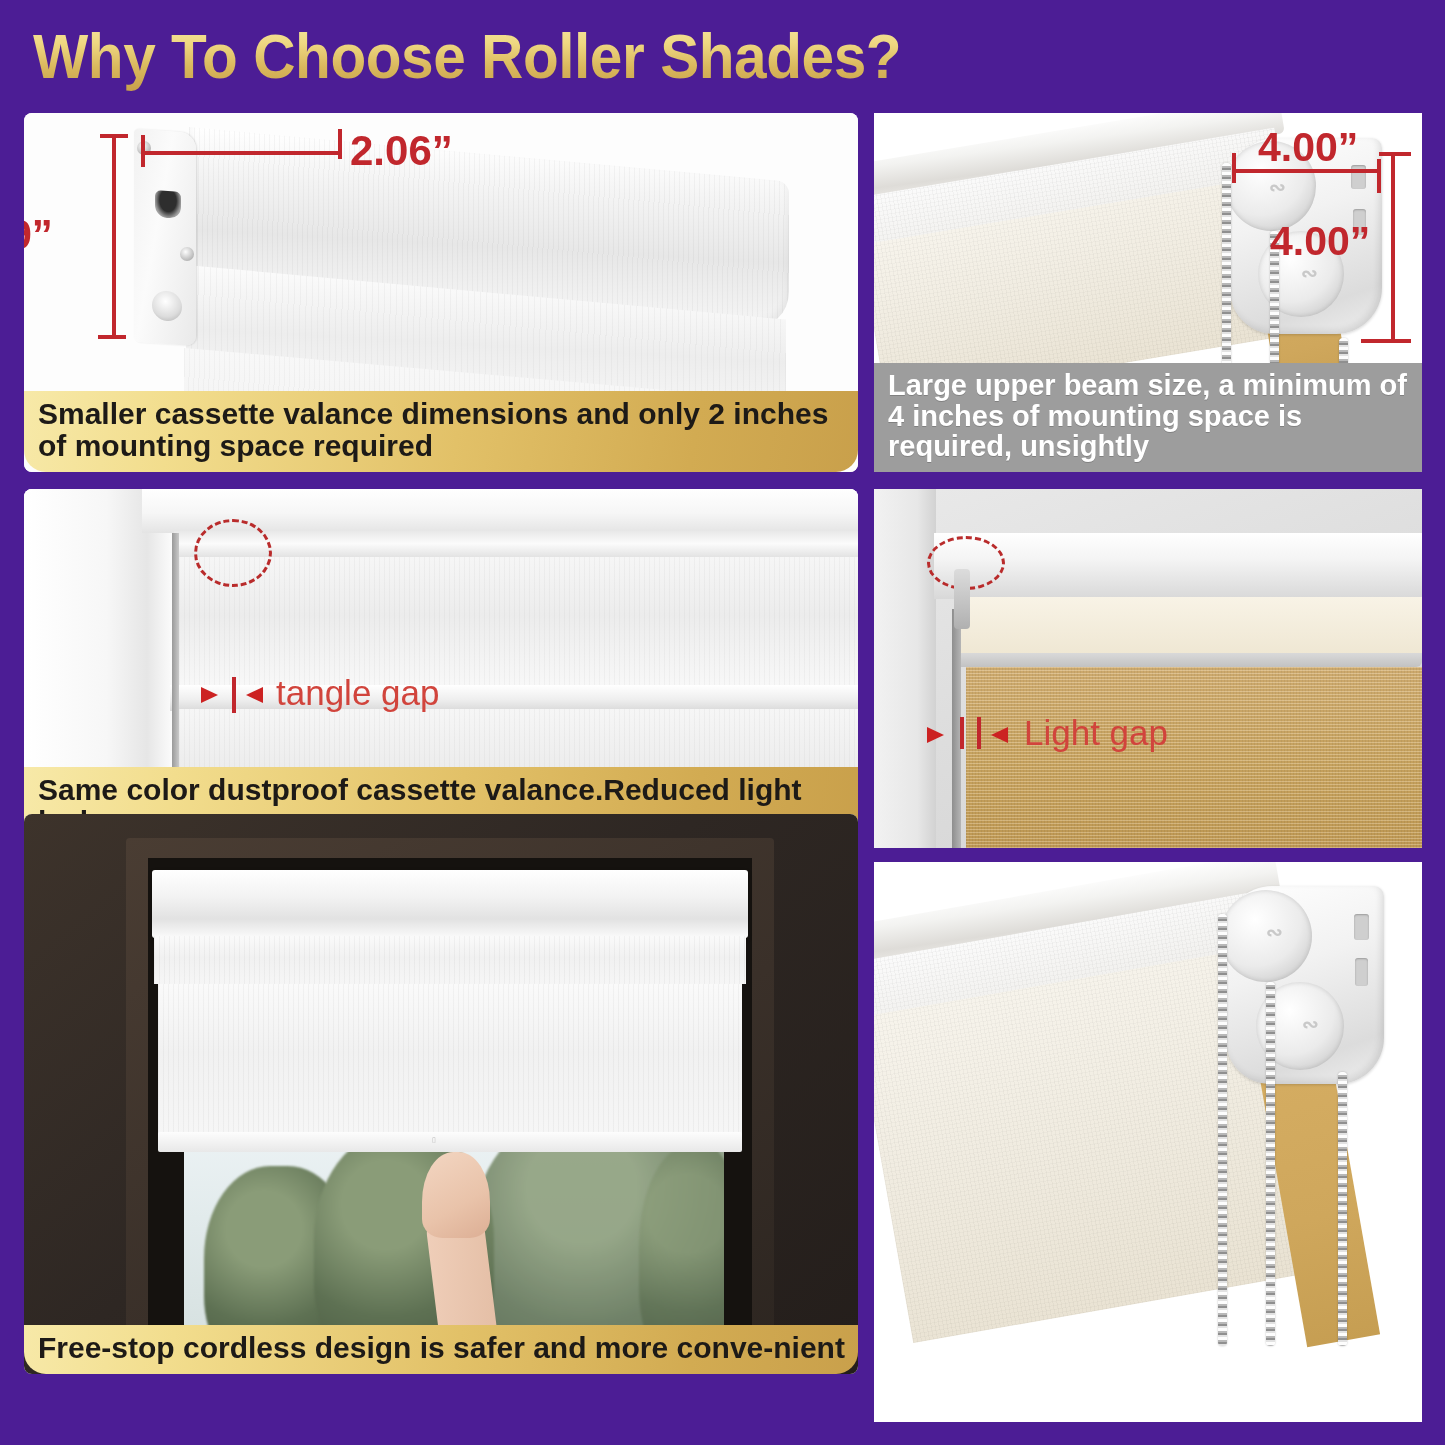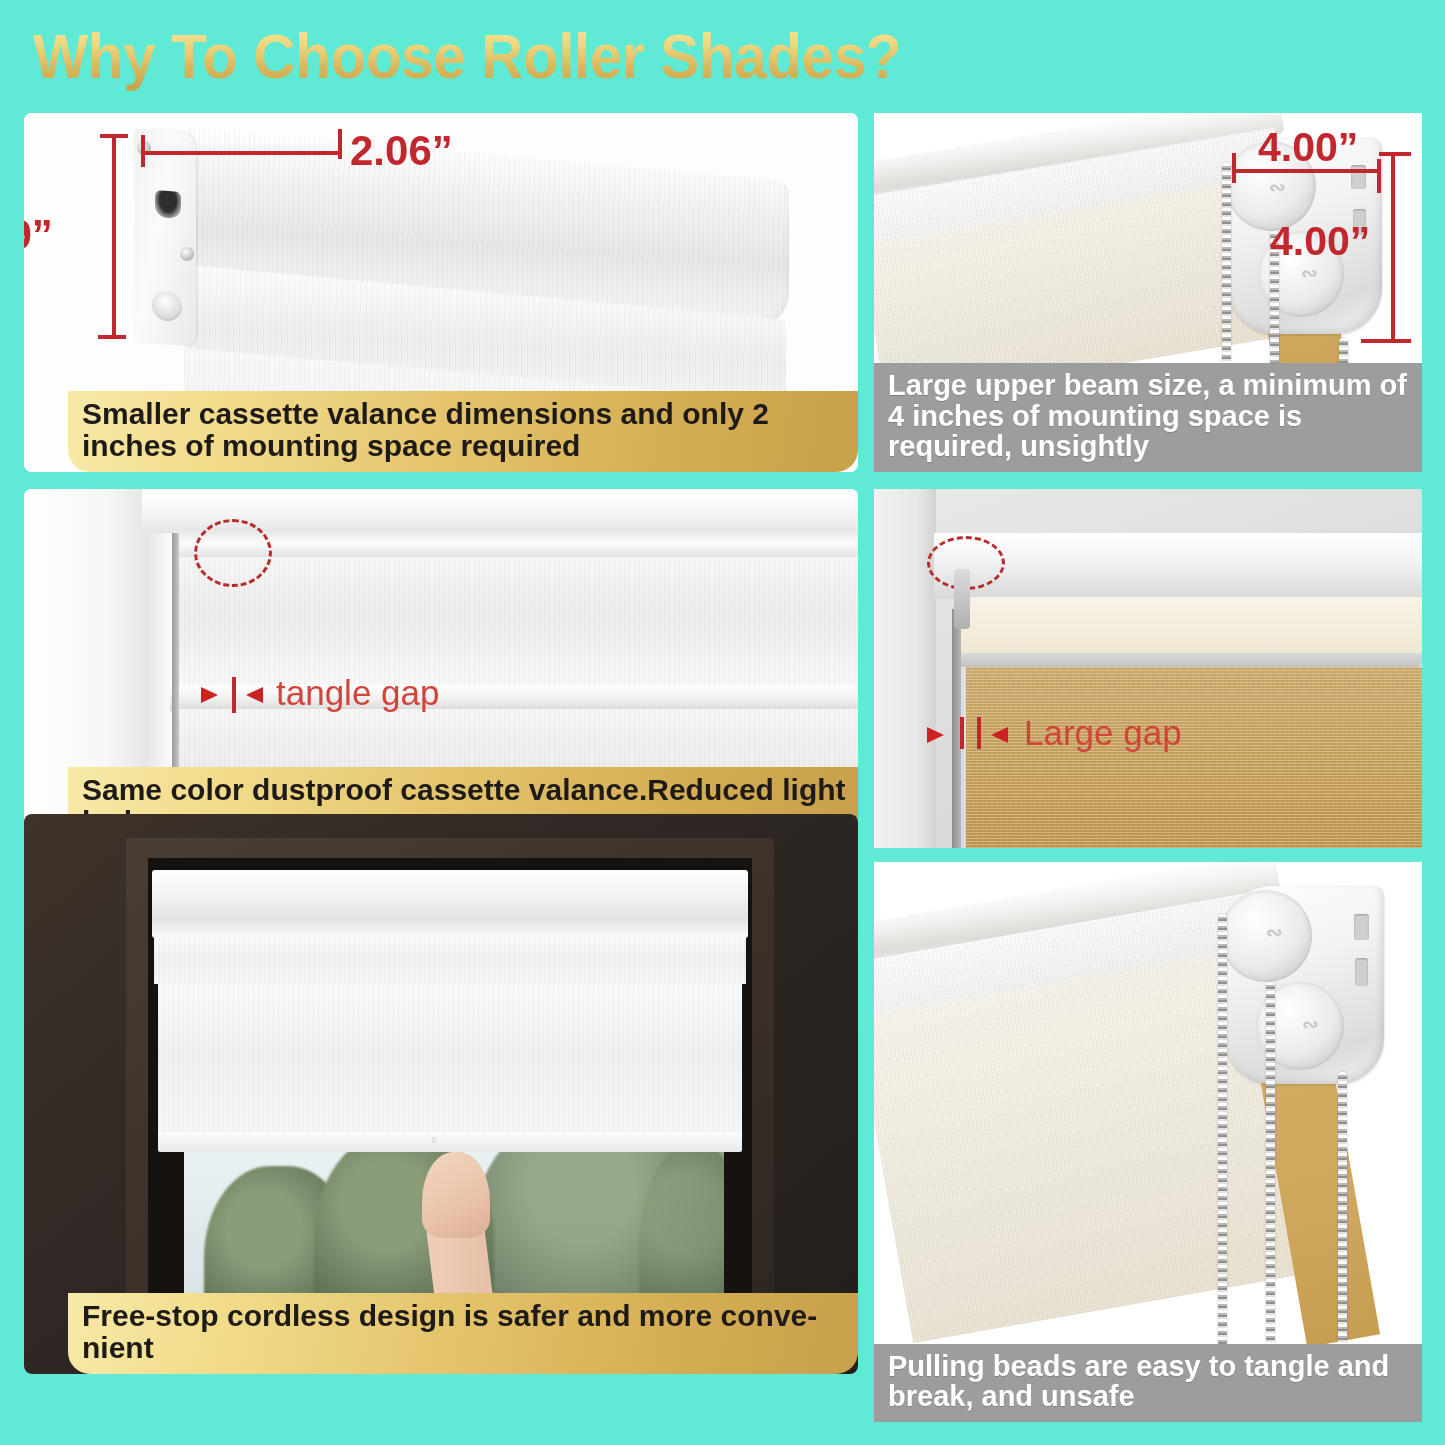--- a/index.html
+++ b/index.html
@@ -2,21 +2,21 @@
 <html><head>
 <meta charset="utf-8">
 <style>
   html,body{margin:0;padding:0;}
   body{
     width:1445px;height:1445px;
     background:#262422;
     font-family:"Liberation Sans",sans-serif;
     overflow:hidden;
   }
-  .page{position:relative;width:1445px;height:1445px;background:#5eead4;}
+  .page{position:relative;width:1445px;height:1445px;background:#4c1d95;}
 
   
   .title{
     position:absolute;left:33px;top:20px;width:1100px;height:72px;
     font-size:63px;font-weight:bold;line-height:72px;
     letter-spacing:-0.5px;
     font-family:"Liberation Sans",sans-serif;
     background:linear-gradient(180deg,#f6e7a4 0%,#efd882 32%,#d9b75c 66%,#c7a04a 100%);
     -webkit-background-clip:text;background-clip:text;color:transparent;
     -webkit-text-fill-color:transparent;
@@ -35,21 +35,20 @@
     box-sizing:border-box;
     padding:7px 12px 10px 14px;
     font-weight:bold;
     line-height:1.06;
   }
   .cap.gold{
     background:linear-gradient(100deg,#f7e9a8 0%,#f2dd8d 18%,#e2c168 52%,#d2ab52 80%,#c9a04b 100%);
     color:#1d1a17;
     border-bottom-left-radius:22px;border-bottom-right-radius:22px;
     font-size:30px;
-    margin-left:44px;
   }
   .cap.gray{
     background:#9d9d9d;color:#fff;font-size:29px;
     text-shadow:0 1px 0 rgba(0,0,0,.18);
   }
 
   
   .dim-label{position:absolute;color:#c1272d;font-weight:bold;white-space:nowrap;}
   .dim-line{position:absolute;background:#c1272d;}
   .tick{position:absolute;background:#c1272d;}
@@ -294,21 +293,21 @@
       <div class="p4-tan" style="left:92px;top:178px;right:0;height:181px;"></div>
       <div class="p4-gapline" style="left:78px;top:120px;height:239px;"></div>
 
       <div class="dashcircle" style="left:53px;top:47px;width:72px;height:48px;"></div>
       <div style="position:absolute;left:80px;top:80px;width:16px;height:60px;background:linear-gradient(180deg,#dcdcdc,#b0b0b0);border-radius:4px;"></div>
 
       <div class="arrowR" style="left:53px;top:238px;"></div>
       <div class="dim-line" style="left:86px;top:228px;width:4px;height:32px;"></div>
       <div class="dim-line" style="left:103px;top:228px;width:4px;height:32px;"></div>
       <div class="arrowL" style="left:117px;top:238px;"></div>
-      <div class="redtext" style="left:150px;top:224px;font-size:35px;">Large gap</div>
+      <div class="redtext" style="left:150px;top:224px;font-size:35px;">Light gap</div>
     </div>
   </div>
 
   <div class="panel rounded" style="left:24px;top:814px;width:834px;height:560px;">
     <div class="photo">
       <div class="p5wall"></div>
       <div class="p5frame" style="left:102px;top:24px;width:648px;height:536px;border-radius:4px;"></div>
       <div class="p5inner" style="left:124px;top:44px;width:604px;height:516px;"></div>
 
       <div class="p5sky" style="left:160px;top:300px;width:540px;height:260px;">
@@ -343,16 +342,15 @@
       <div class="rs-endcap" style="left:382px;top:120px;width:88px;height:88px;"></div>
       <div class="bracket-slot" style="left:480px;top:52px;width:15px;height:26px;"></div>
       <div class="bracket-slot" style="left:481px;top:96px;width:13px;height:28px;"></div>
       <div class="bracket-mark" style="left:392px;top:58px;">∾</div>
       <div class="bracket-mark" style="left:428px;top:150px;">∾</div>
 
       <div class="bead" style="left:344px;top:52px;height:432px;"></div>
       <div class="bead" style="left:392px;top:120px;height:364px;"></div>
       <div class="bead" style="left:464px;top:210px;height:274px;"></div>
     </div>
-    <div class="cap gray">Pulling beads are easy to tangle and break, and unsafe</div>
   </div>
 
 </div>
 
 </body></html>

